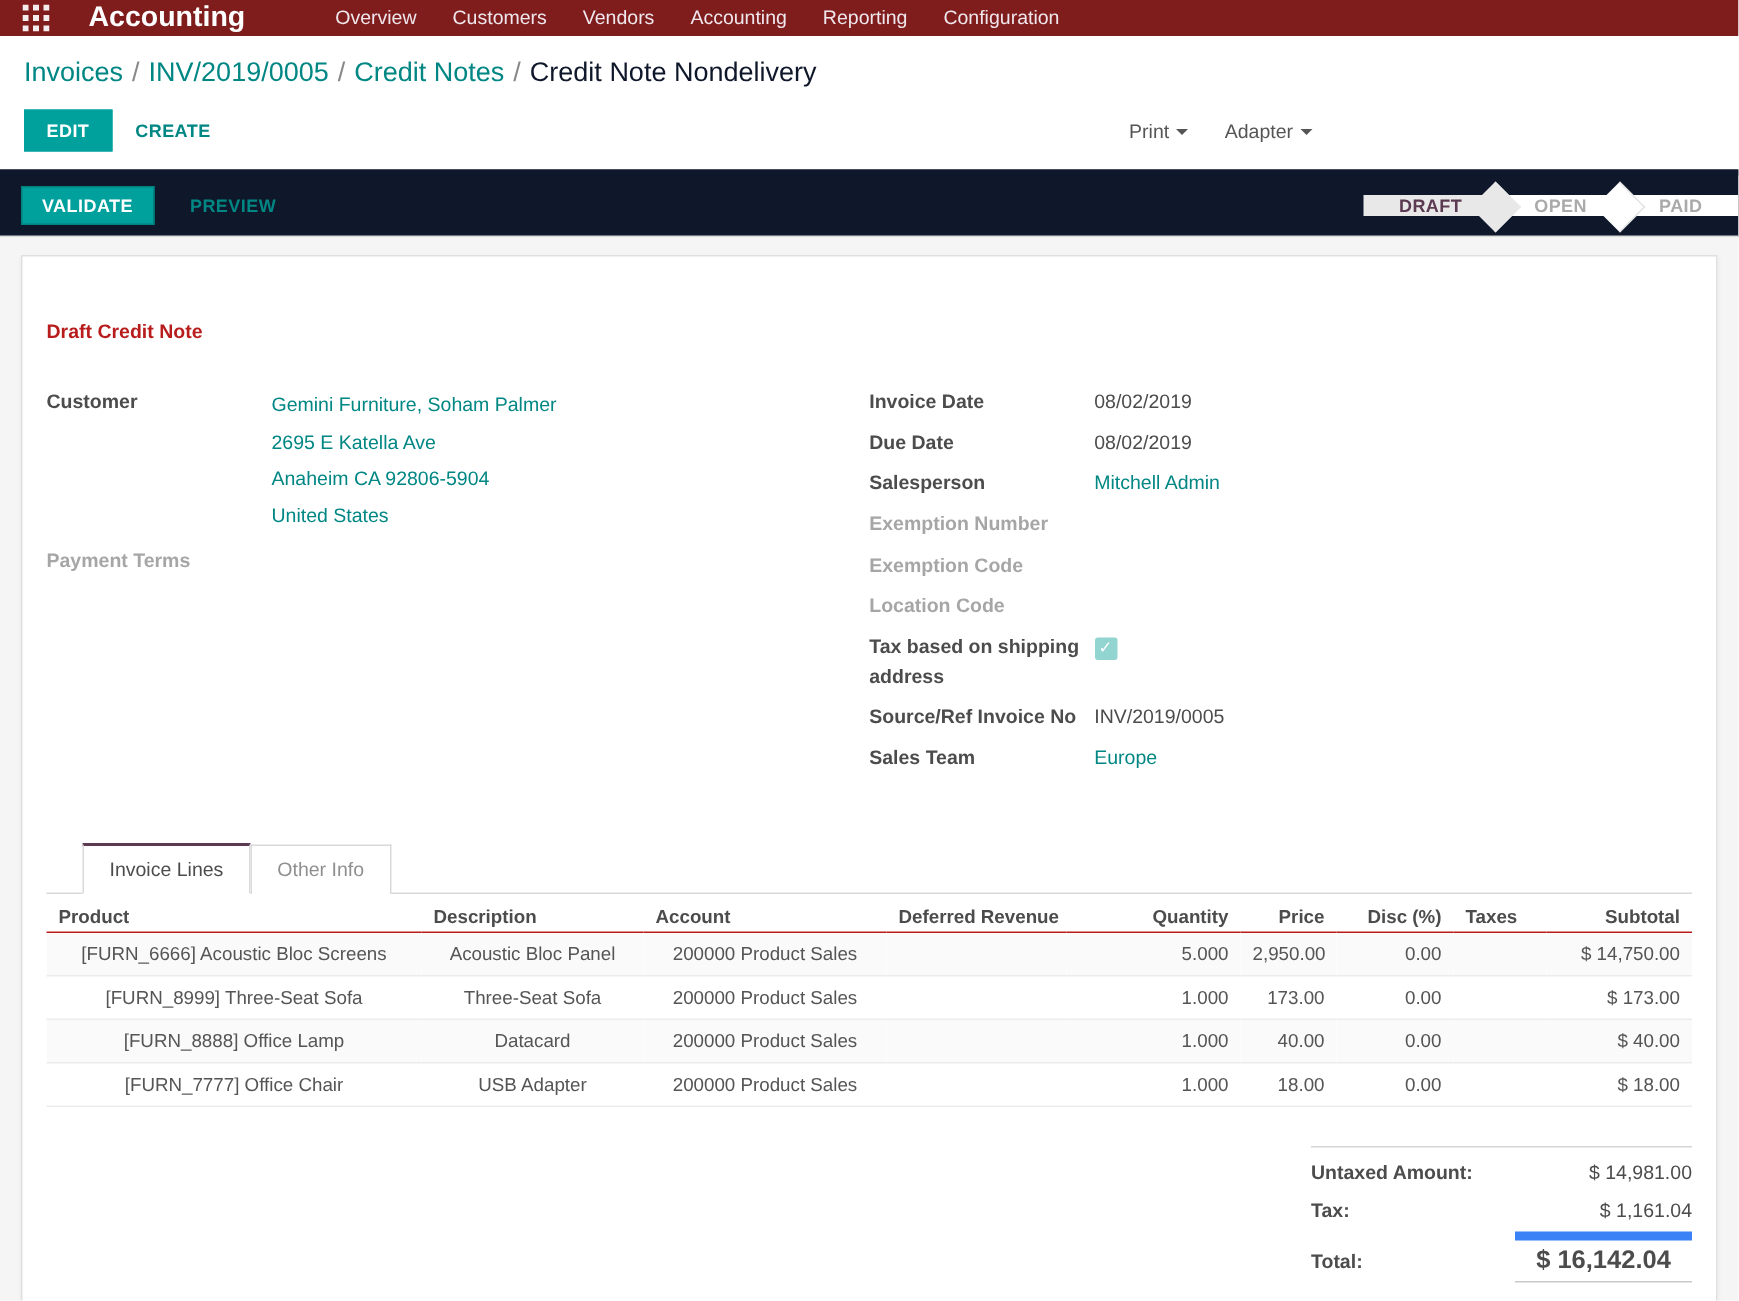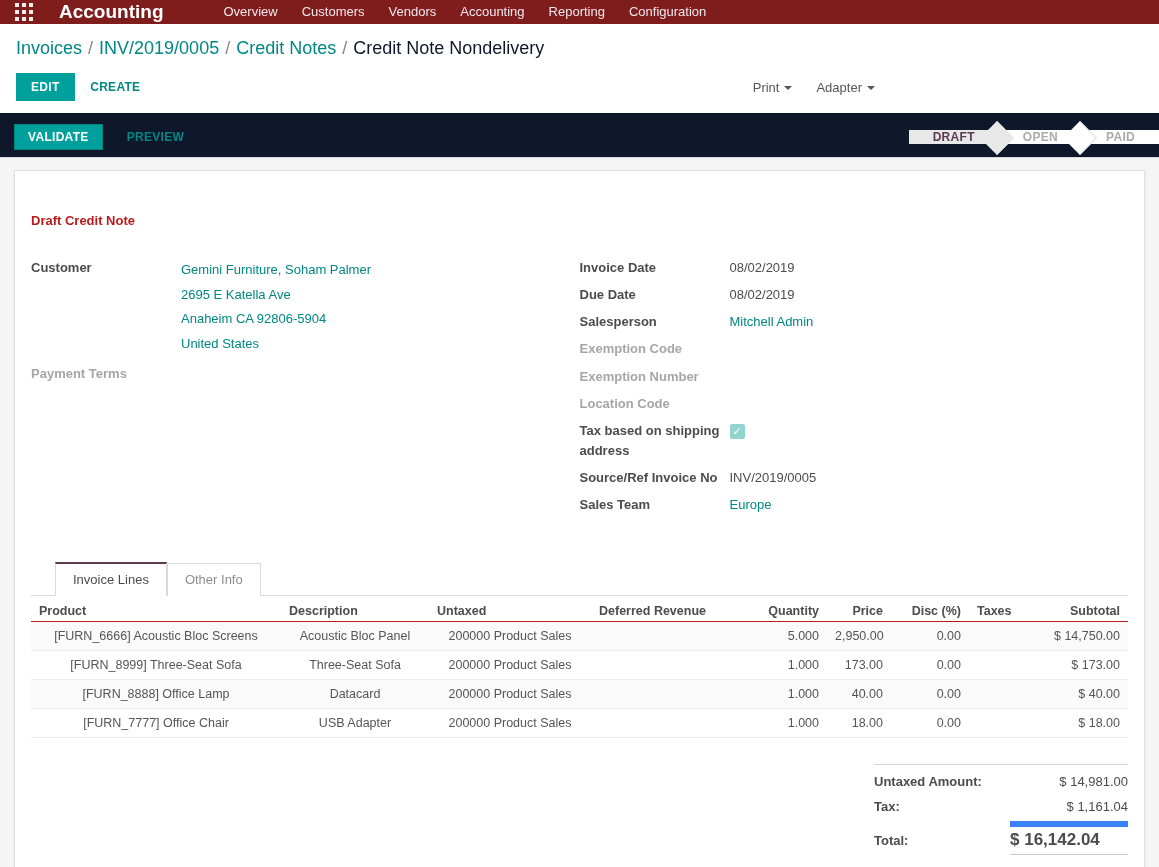--- a/index.html
+++ b/index.html
@@ -121,21 +121,21 @@
   td { padding: 7px 8px; color: #555; border-bottom: 1px solid #ececec; white-space: nowrap; overflow: hidden; text-align: center; }
   tbody tr:nth-child(odd) { background: #fafafa; }
   tbody tr { cursor: pointer; }
   .num, th.num { text-align: right; }
 
   
   .totals { width: 254px; margin-left: auto; margin-top: 26px; }
   .trow { display: flex; justify-content: space-between; align-items: baseline; padding: 5px 0; }
   .trow:first-child { border-top: 1px solid #d5d5d5; padding-top: 9px; }
   .tlabel { font-weight: bold; color: #4c4c4c; }
-  .tval { text-align: left; color: #4c4c4c; }
+  .tval { text-align: center; color: #4c4c4c; }
   .trow.total { padding-top: 2px; }
   .trow.total .tval {
     font-size: 17px; font-weight: bold; min-width: 118px;
     border-top: 6px solid #3b82f6; border-bottom: 1px solid #c9c9c9;
     padding: 3px 0 4px;
   }
 </style>
 </head>
 <body>
 
@@ -221,25 +221,25 @@
         </div>
         <div class="frow">
           <span class="flabel">Due Date</span>
           <div class="fvalue">08/02/2019</div>
         </div>
         <div class="frow">
           <span class="flabel">Salesperson</span>
           <div class="fvalue"><a>Mitchell Admin</a></div>
         </div>
         <div class="frow">
+          <span class="flabel muted">Exemption Number</span>
+          <div class="fvalue"></div>
+        </div>
+        <div class="frow">
           <span class="flabel muted">Exemption Code</span>
-          <div class="fvalue"></div>
-        </div>
-        <div class="frow">
-          <span class="flabel muted">Exemption Number</span>
           <div class="fvalue"></div>
         </div>
         <div class="frow">
           <span class="flabel muted">Location Code</span>
           <div class="fvalue"></div>
         </div>
         <div class="frow">
           <span class="flabel">Tax based on shipping address</span>
           <div class="fvalue">
             <span class="checkbox">
@@ -272,21 +272,21 @@
           <col style="width:116px">
           <col style="width:64px">
         <col style="width:78px">
           <col style="width:62px">
           <col style="width:97px">
       </colgroup>
       <thead>
         <tr>
           <th>Product</th>
           <th>Description</th>
-          <th>Untaxed</th>
+          <th>Account</th>
           <th class="num">Deferred Revenue</th>
           <th class="num">Quantity</th>
           <th class="num">Price</th>
           <th class="num">Disc (%)</th>
           <th>Taxes</th>
           <th class="num">Subtotal</th>
         </tr>
       </thead>
       <tbody>
         <tr>

